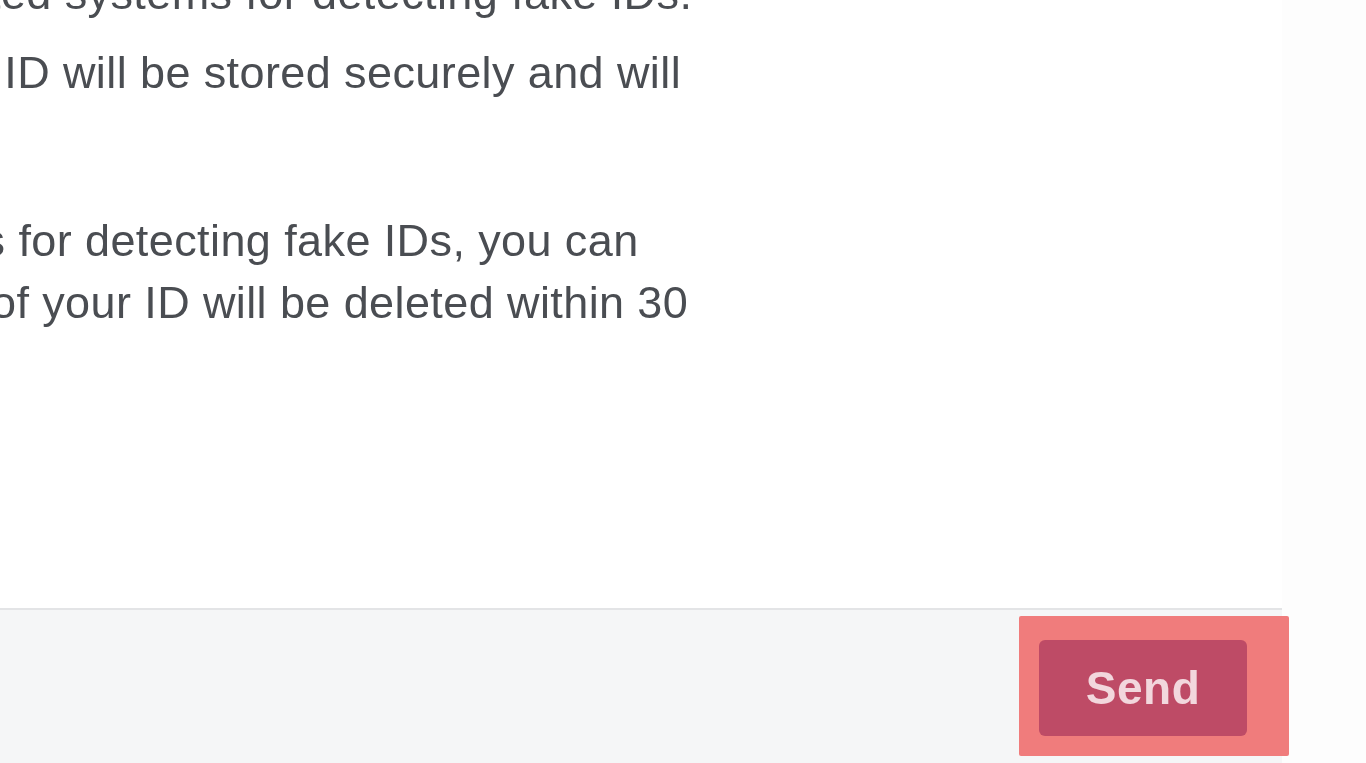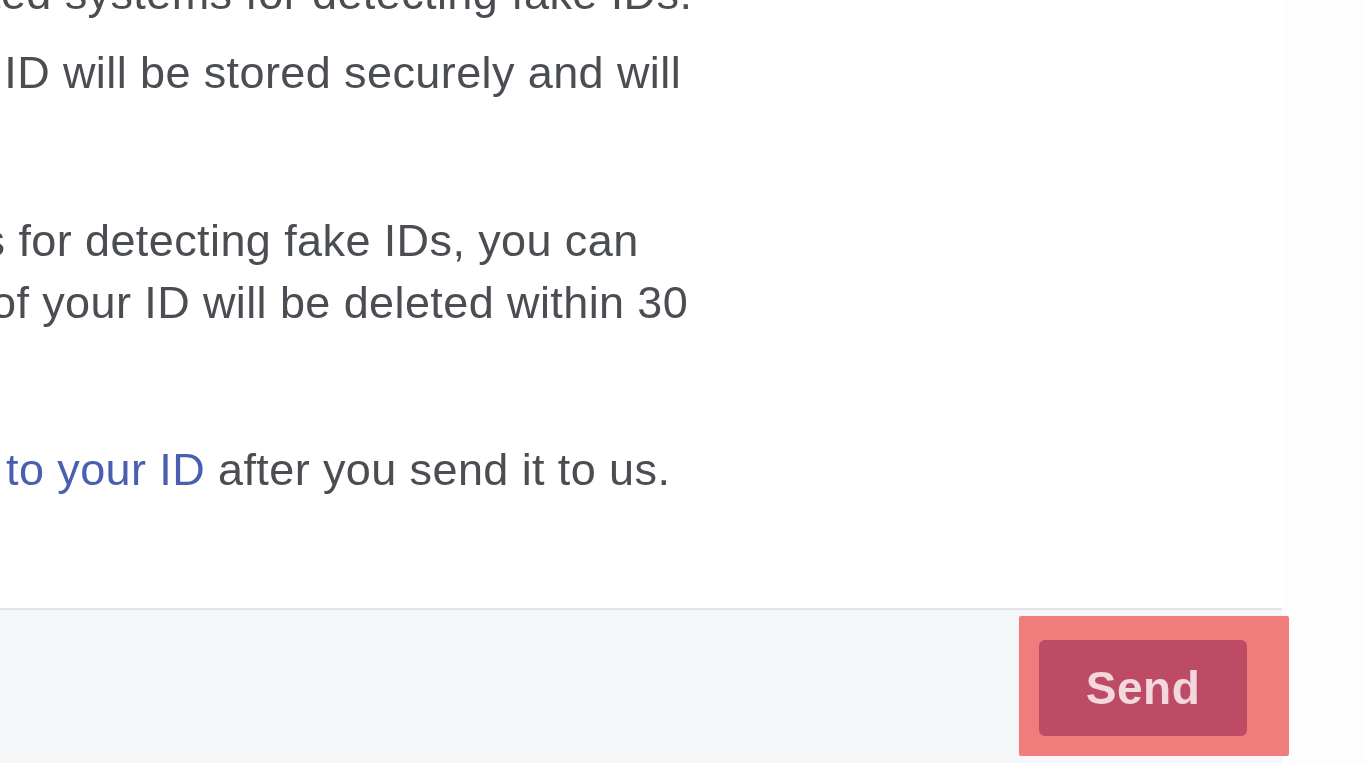--- a/index.html
+++ b/index.html
@@ -119,23 +119,20 @@
 
   <div class="outside-right"></div>
 
   <div class="dialog-body">
     <div class="para para1-line1">                                             improve our automated systems for detecting fake IDs.</div>
     <div class="para para1-line2">                                            our information. Your ID will be stored securely and will</div>
 
     <div class="para para2-line1">                                           ur automated systems for detecting fake IDs, you can</div>
     <div class="para para2-line2">                                           s option off, the copy of your ID will be deleted within 30</div>
 
-    <div class="para3">
-      <span class="link-part"> to your ID</span><span> after you send it to us.</span>
-    </div>
   </div>
 
   <div class="separator"></div>
 
   <div class="dialog-footer">
     <div class="highlight"></div>
     <button class="send-btn">Send</button>
   </div>
 
 </div>

